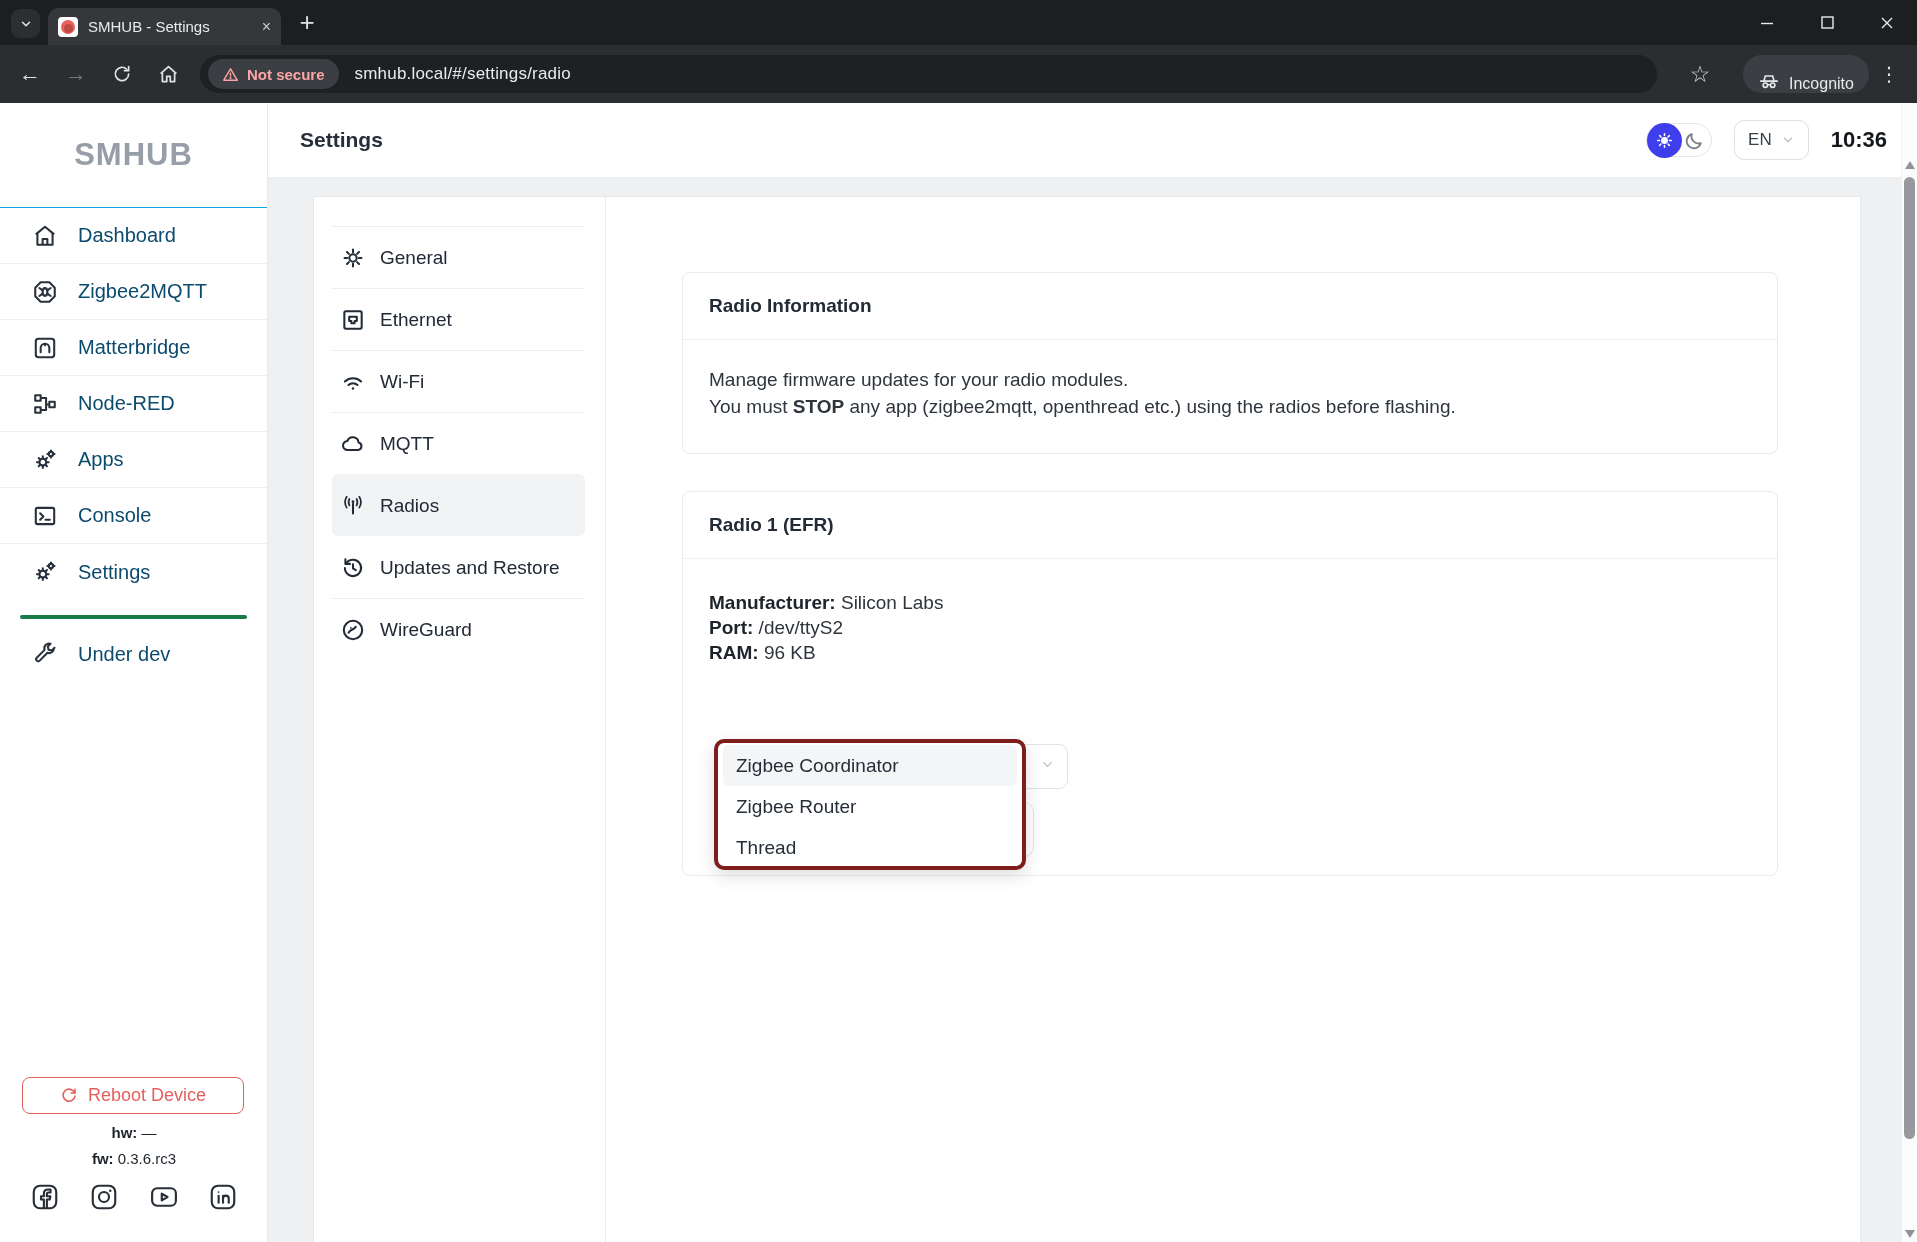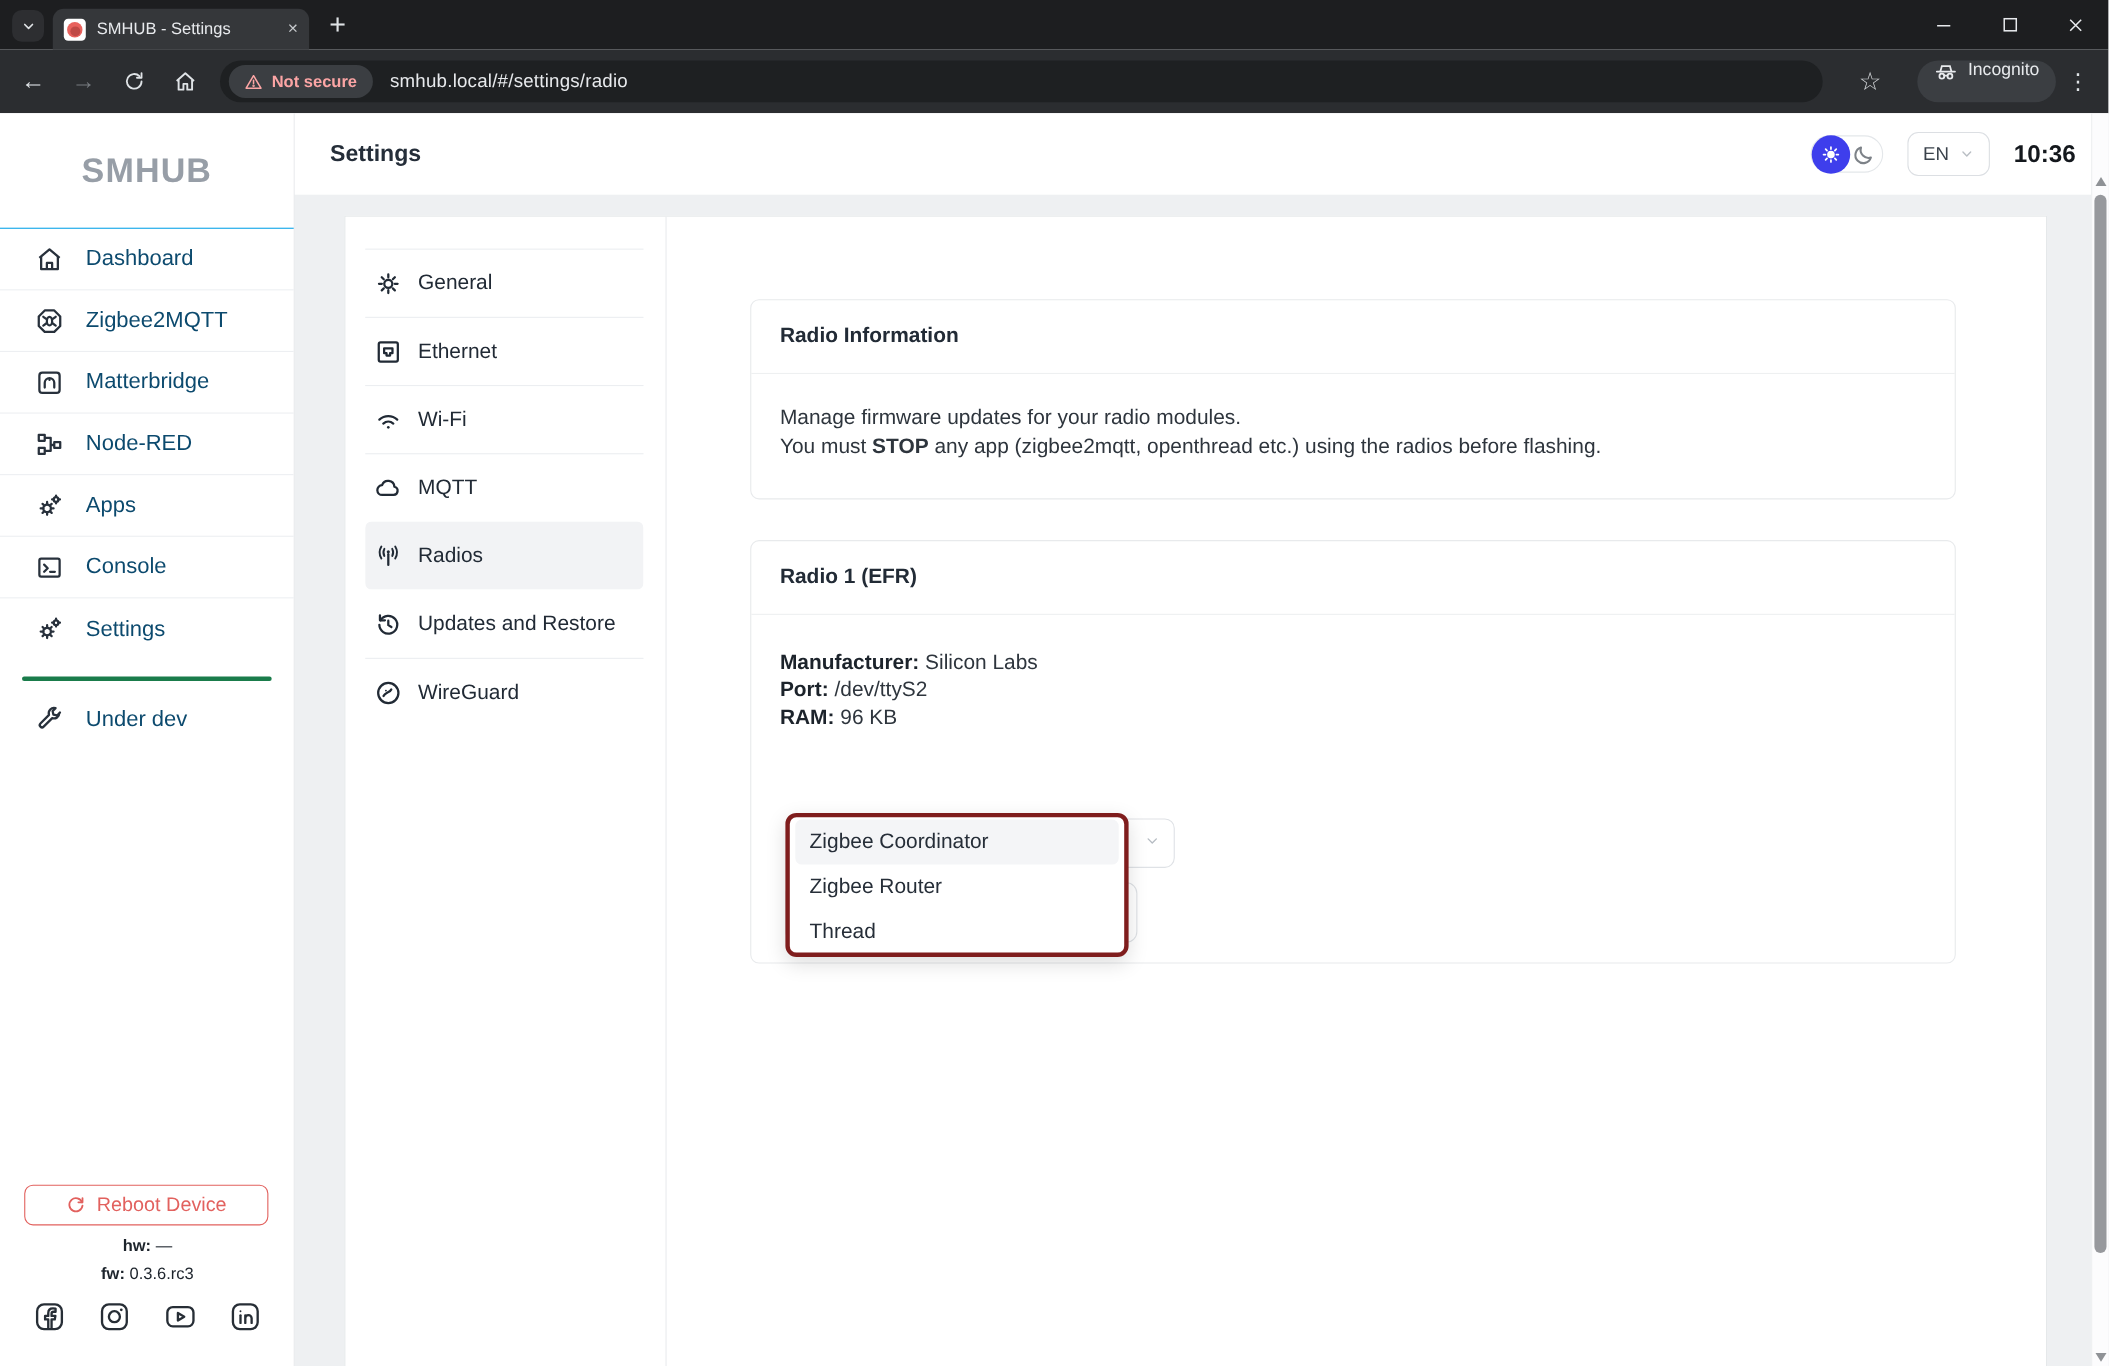--- a/index.html
+++ b/index.html
@@ -24,21 +24,21 @@
   .toolbar { position:absolute; top:45px; left:0; right:0; height:58px; background:#2b2d30; }
   .nav-ic { position:absolute; top:11px; width:36px; height:36px; display:flex; align-items:center; justify-content:center; font-size:22px; color:#dfe3e6; border-radius:50%; }
   .nav-back { left:12px; }
   .nav-fwd  { left:58px; color:#75797e; }
   .nav-reload { left:104px; }
   .nav-home { left:150px; }
   .omnibox { position:absolute; left:200px; right:260px; top:10px; height:38px; border-radius:19px; background:#1e2022; display:flex; align-items:center; padding:0 4px; }
   .chip { height:30px; margin-left:4px; border-radius:15px; background:#3b3e42; color:#fca5a5; display:flex; align-items:center; gap:8px; padding:0 14px; font-size:15px; font-weight:600; }
   .url { margin-left:16px; color:#e8eaed; font-size:17px; letter-spacing:0.2px; }
   .star { position:absolute; left:1682px; top:11px; width:36px; height:36px; display:flex; align-items:center; justify-content:center; font-size:23px; color:#d3d6d9; }
-  .incog { position:absolute; left:1743px; top:10px; height:38px; border-radius:19px; background:#3b3e42; color:#e8eaed; display:flex; align-items:flex-start; gap:9px; padding:0 15px; font-size:16px; }
+  .incog { position:absolute; left:1743px; top:10px; height:38px; border-radius:19px; background:#3b3e42; color:#e8eaed; display:flex; align-items:flex-end; gap:9px; padding:0 15px; font-size:16px; }
   .dots { position:absolute; left:1872px; top:11px; width:34px; height:36px; display:flex; align-items:center; justify-content:center; font-size:20px; color:#dfe3e6; }
 
   
   .page { position:absolute; top:103px; left:0; right:0; bottom:0; background:#eef0f2; }
 
   .sidebar { position:absolute; left:0; top:0; bottom:0; width:268px; background:#fff; border-right:1px solid #e7e9eb; }
   .logo { height:105px; display:flex; align-items:center; justify-content:center; font-size:31px; font-weight:700; color:#979ea7; letter-spacing:1px; border-bottom:1px solid #0ea5e9; }
   .side-item { display:flex; align-items:center; height:56px; padding-left:32px; gap:20px; font-size:20px; color:#0c4a6e; border-bottom:1px solid #edeff2; cursor:default; }
   .side-item .ic { width:26px; height:26px; color:#28313c; flex:0 0 auto; }
   .green-bar { height:4px; background:#1a7c4b; margin:15px 20px 7px 20px; border-radius:2px; }

